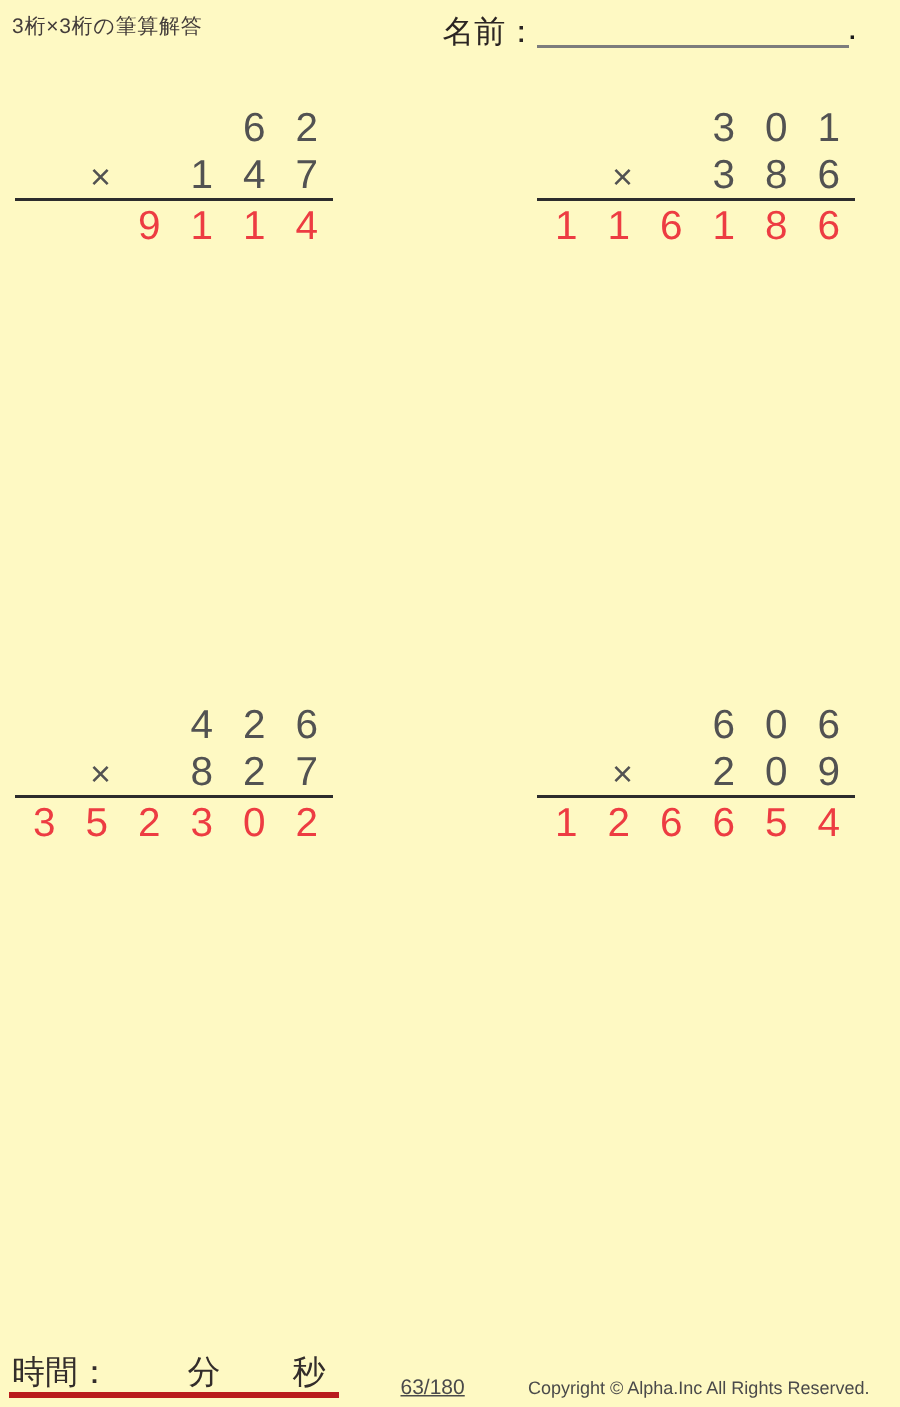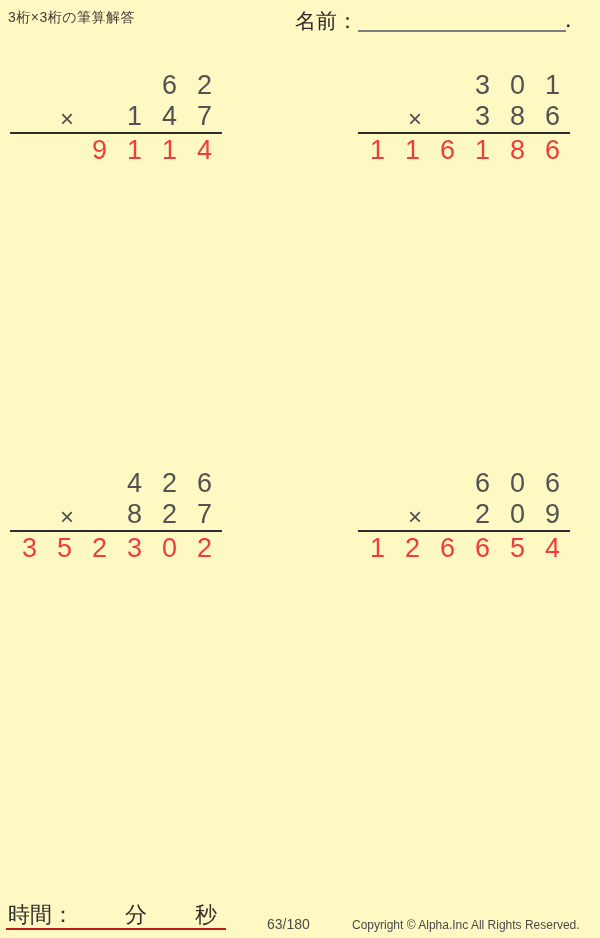--- a/index.html
+++ b/index.html
@@ -96,40 +96,41 @@
     color: var(--digit-gray, #525252);
   }
 
   
   .time-block {
     position: absolute;
     left: 6px;
     top: 898px;
     width: 220px;
     height: 30px;
-    border-bottom: 2px solid #b91c1c;
+    border-bottom: 4px solid #b91c1c;
   }
   .time-block span {
     position: absolute;
     top: 2px;
     font-size: 22px;
     color: #332d2b;
     white-space: nowrap;
   }
   .time-label { left: 2px; }
   .time-min   { left: 119px; }
   .time-sec   { left: 189px; }
 
   .page-number {
     position: absolute;
     left: 267px;
     top: 916px;
     font-size: 14px;
     color: #4a4a4a;
     white-space: nowrap;
+    text-decoration: underline;
   }
   .copyright {
     position: absolute;
     left: 352px;
     top: 918px;
     font-size: 12px;
     color: #4a4a4a;
     white-space: nowrap;
   }
 </style>

